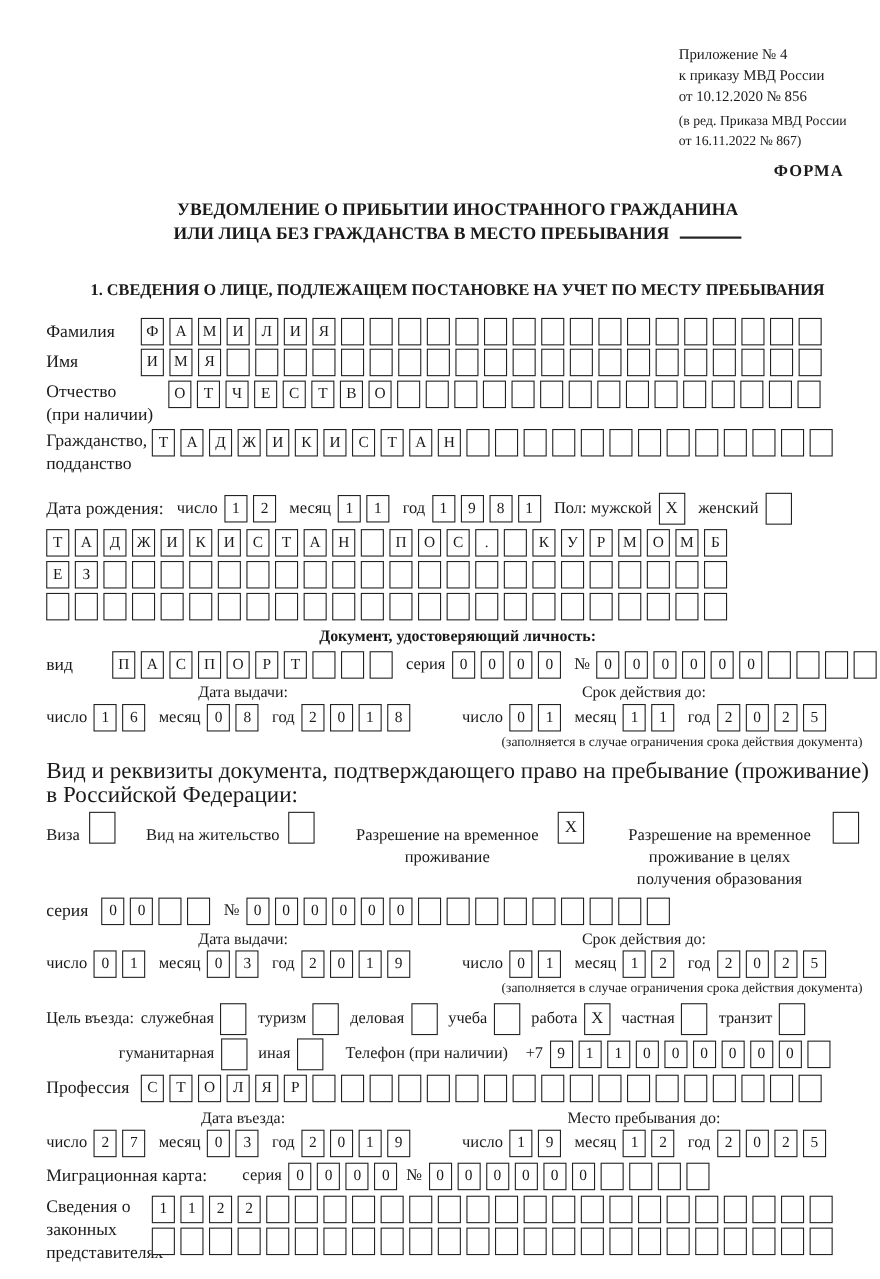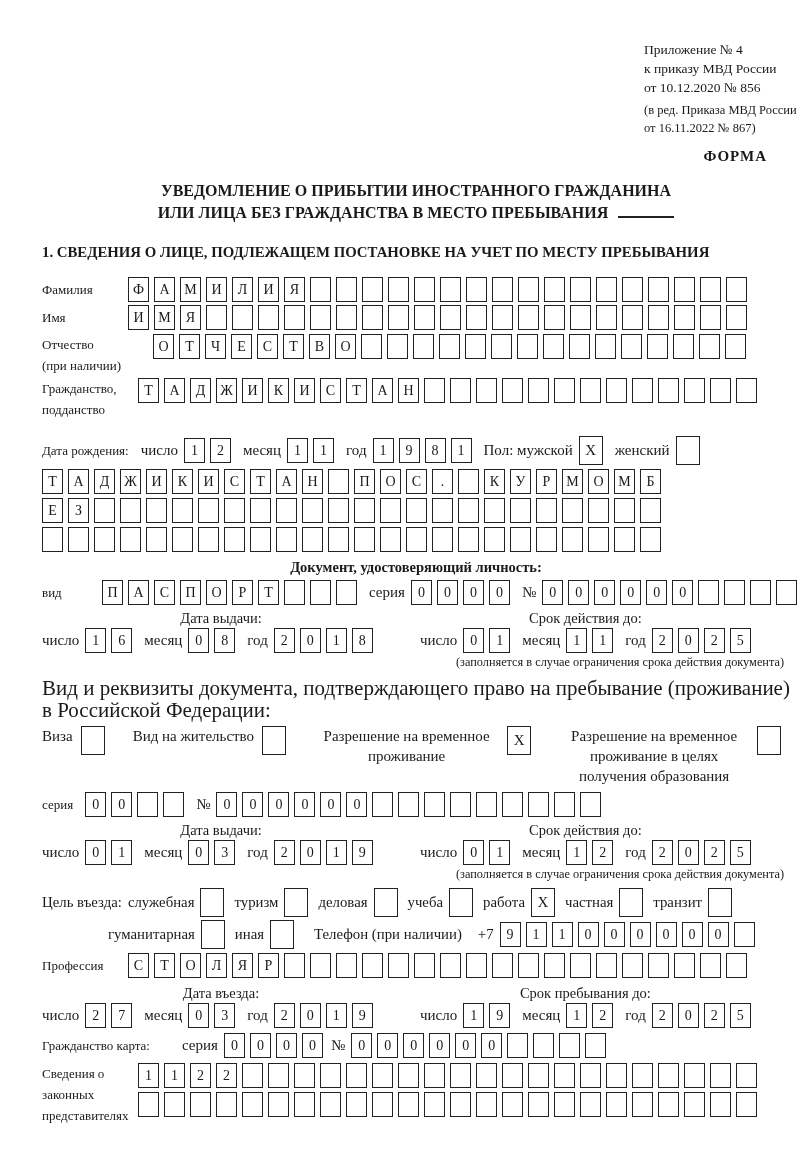--- a/index.html
+++ b/index.html
@@ -2,34 +2,34 @@
 <html><head>
 <meta charset="utf-8">
 <style>
   * { margin:0; padding:0; box-sizing:border-box; }
   html,body { background:#ffffff; }
   .page {
     position:relative; width:800px; height:1163px; background:#fff;
     font-family:"Liberation Serif","DejaVu Serif",serif; color:#1a1a1a; overflow:hidden;
   }
   
-  .hdr { position:absolute; left:644px; top:40px; font-size:13.5px; line-height:1.42; }
+  .hdr { position:absolute; left:617px; top:40px; font-size:13.5px; line-height:1.42; }
   .hdr-sub { margin-top:5px; font-size:12.5px; line-height:1.42; }
   .forma { position:absolute; top:148px; left:617px; width:150px; text-align:right;
            font-weight:bold; font-size:15px; letter-spacing:1px; }
 
   .content { position:absolute; left:42px; top:180px; width:748px; }
 
   .title { text-align:center; font-weight:bold; font-size:16px; line-height:22px; }
   .blank-line { display:inline-block; width:56px; border-bottom:2px solid #222; margin-left:10px; }
-  .sec { margin-top:20px; font-weight:bold; font-size:14.8px; }
+  .sec { margin-top:32px; text-align:center; font-weight:bold; font-size:14.8px; }
 
   .row { display:flex; align-items:center; }
   .row.top { align-items:flex-start; }
-  .lbl { font-size:13px; flex:none; line-height:21px; }
+  .lbl { font-size:16px; flex:none; line-height:21px; }
   .stack div { line-height:21px; }
   .lw86{width:86px} .lw96{width:96px} .lw110{width:110px} .lw111{width:111px}
 
   .bxs { display:inline-flex; gap:5px; flex:none; }
   .box {
     width:21px; height:25px; border:1.6px solid #222; background:#fff; flex:none;
     display:inline-flex; align-items:center; justify-content:center;
     font-size:14px; line-height:1;
   }
   .chk {
@@ -54,21 +54,21 @@
   .dcol.dleft { width:358px; flex:none; }
   .dcol.dright { margin-left:20px; flex:none; }
   .dhead { text-align:center; font-size:14.5px; line-height:18px; }
   .dfields { display:flex; align-items:center; margin-top:1px; }
   .footnote { margin-top:2px; text-align:right; font-size:12.3px; padding-right:6px; }
 
   .intro { margin-top:7px; font-size:21px; line-height:22px; }
 
   .optrow { display:flex; align-items:flex-start; margin-top:5px; }
   .opt { display:flex; align-items:flex-start; }
-  .olbl { font-size:15px; line-height:20px; margin-right:8px; }
+  .olbl { font-size:15px; line-height:20px; margin-right:8px;margin-top:12px; }
   .olbl.wrap { text-align:center; }
   .w185{width:185px} .w190{width:190px}
 
   .row-series2{margin-top:6px}
   .prow { display:flex; align-items:center; }
   .prow1{margin-top:6px} .prow2{margin-top:3px}
   .plbl { font-size:14.8px; flex:none; margin-right:6px; }
   .pgap { margin-left:10px; }
   .row-prof{margin-top:4px}
   .dcols3{margin-top:6px}
@@ -606,21 +606,21 @@
           <span class="dlbl">год</span>
           <span class="bxs">
               <span class="box">2</span>
               <span class="box">0</span>
               <span class="box">1</span>
               <span class="box">9</span>
             </span>
         </div>
       </div>
       <div class="dcol dright">
-        <div class="dhead">Срок пребывания до:</div>
+        <div class="dhead">Место пребывания до:</div>
         <div class="dfields">
           <span class="dlbl first">число</span>
           <span class="bxs">
               <span class="box">1</span>
               <span class="box">9</span>
             </span>
           <span class="dlbl">месяц</span>
           <span class="bxs">
               <span class="box">1</span>
               <span class="box">2</span>
@@ -630,21 +630,21 @@
               <span class="box">2</span>
               <span class="box">0</span>
               <span class="box">2</span>
               <span class="box">5</span>
             </span>
         </div>
       </div>
     </div>
 
     <div class="row row-migr">
-      <span class="lbl">Гражданство карта:</span>
+      <span class="lbl">Миграционная карта:</span>
       <span class="dlbl" style="margin-left:32px">серия</span>
       <span class="bxs">
           <span class="box">0</span>
           <span class="box">0</span>
           <span class="box">0</span>
           <span class="box">0</span>
         </span>
       <span class="dlbl ml8">№</span>
       <span class="bxs">
           <span class="box">0</span>

